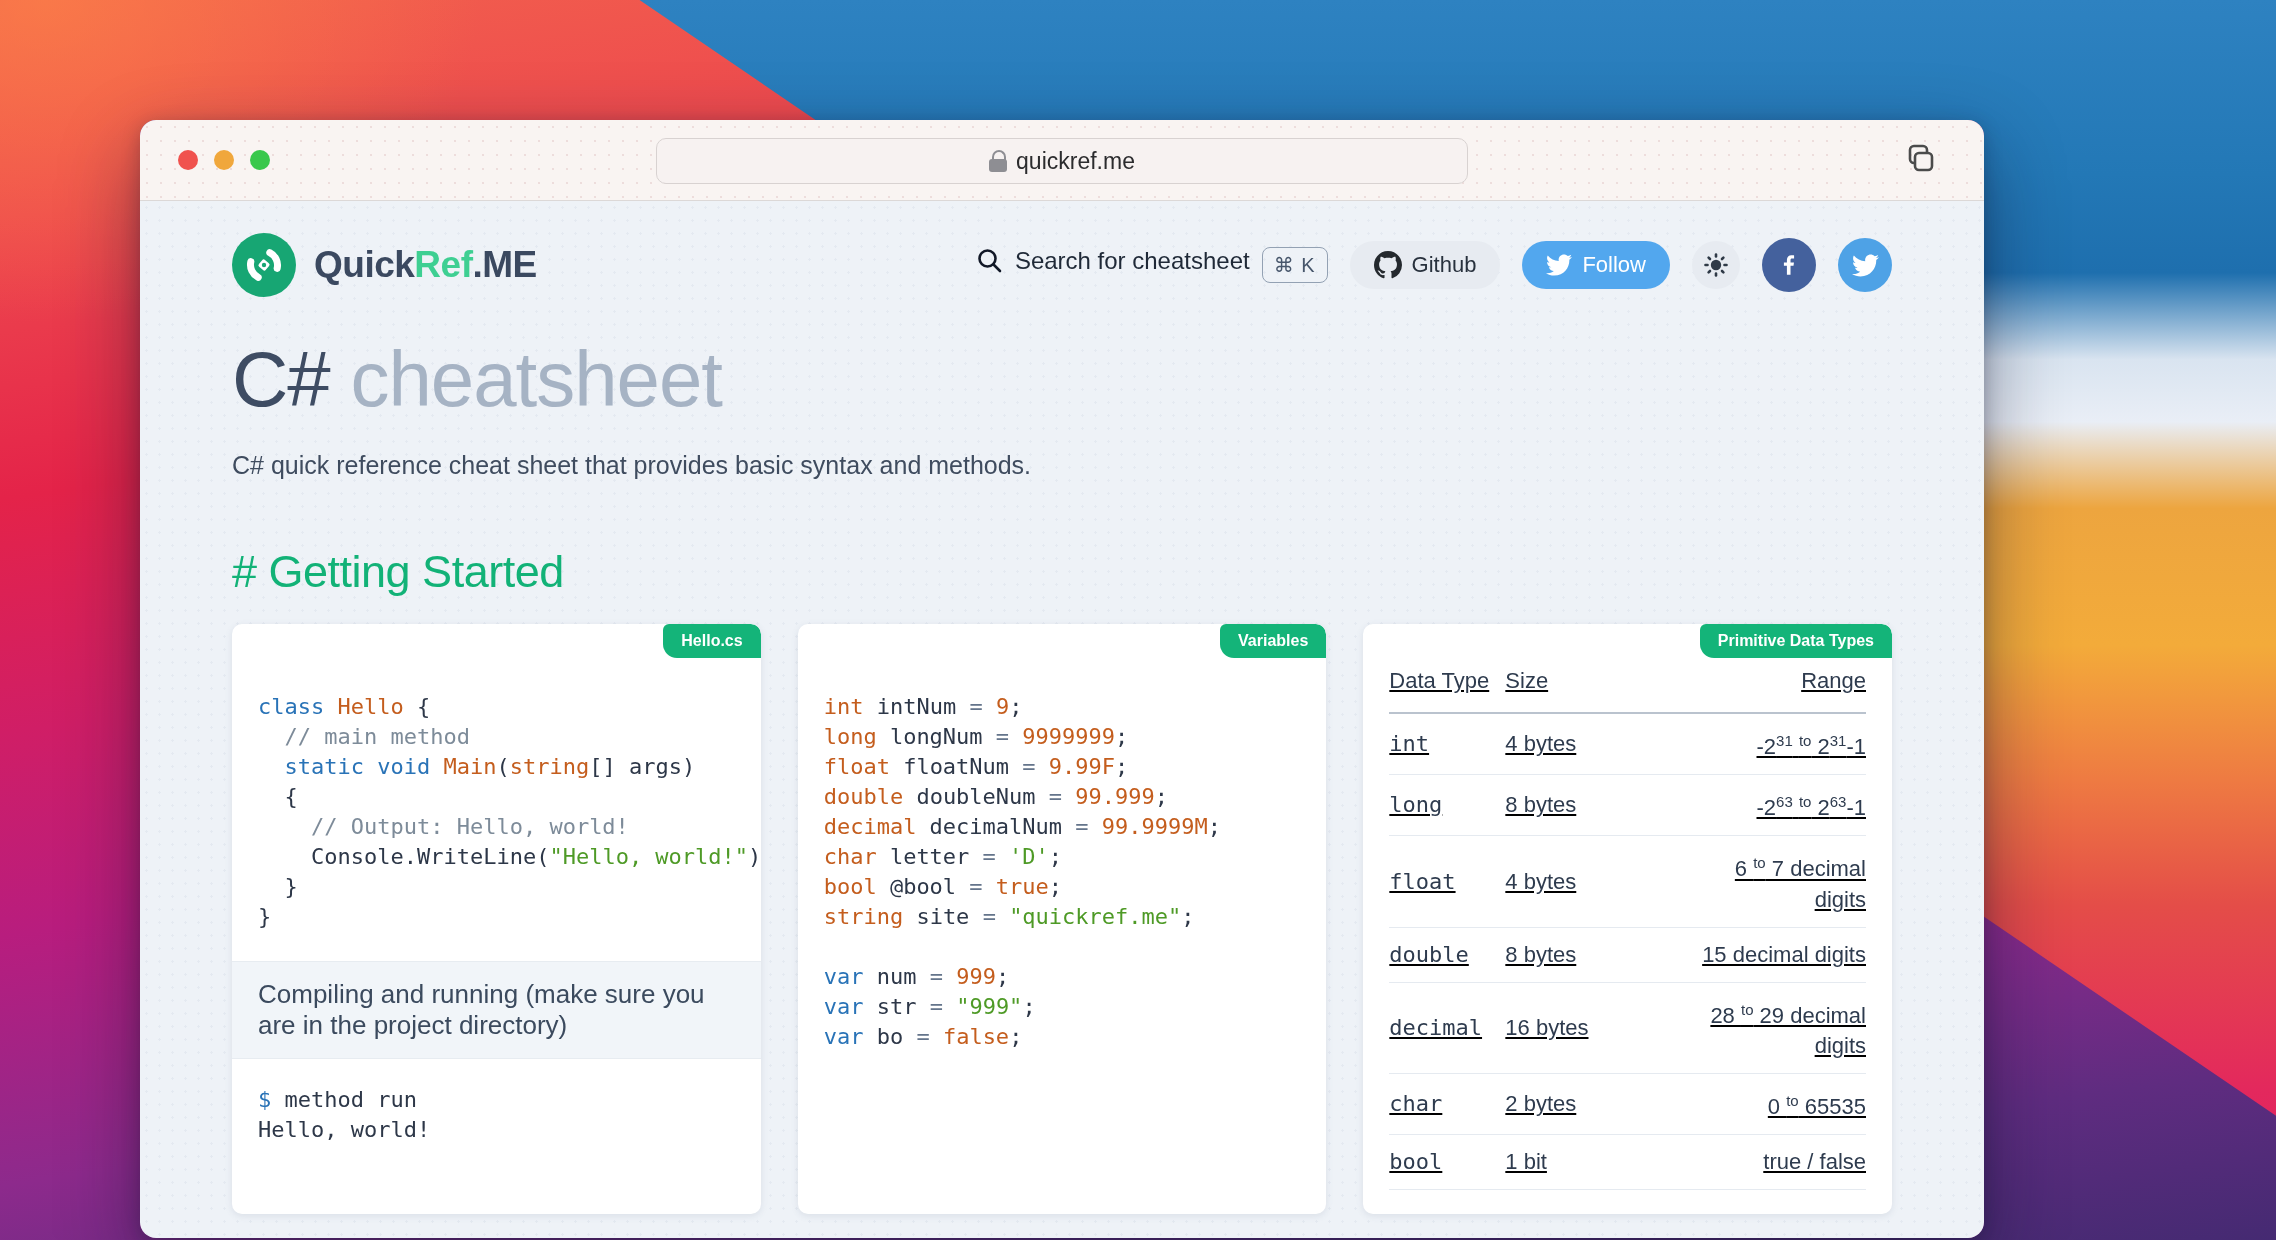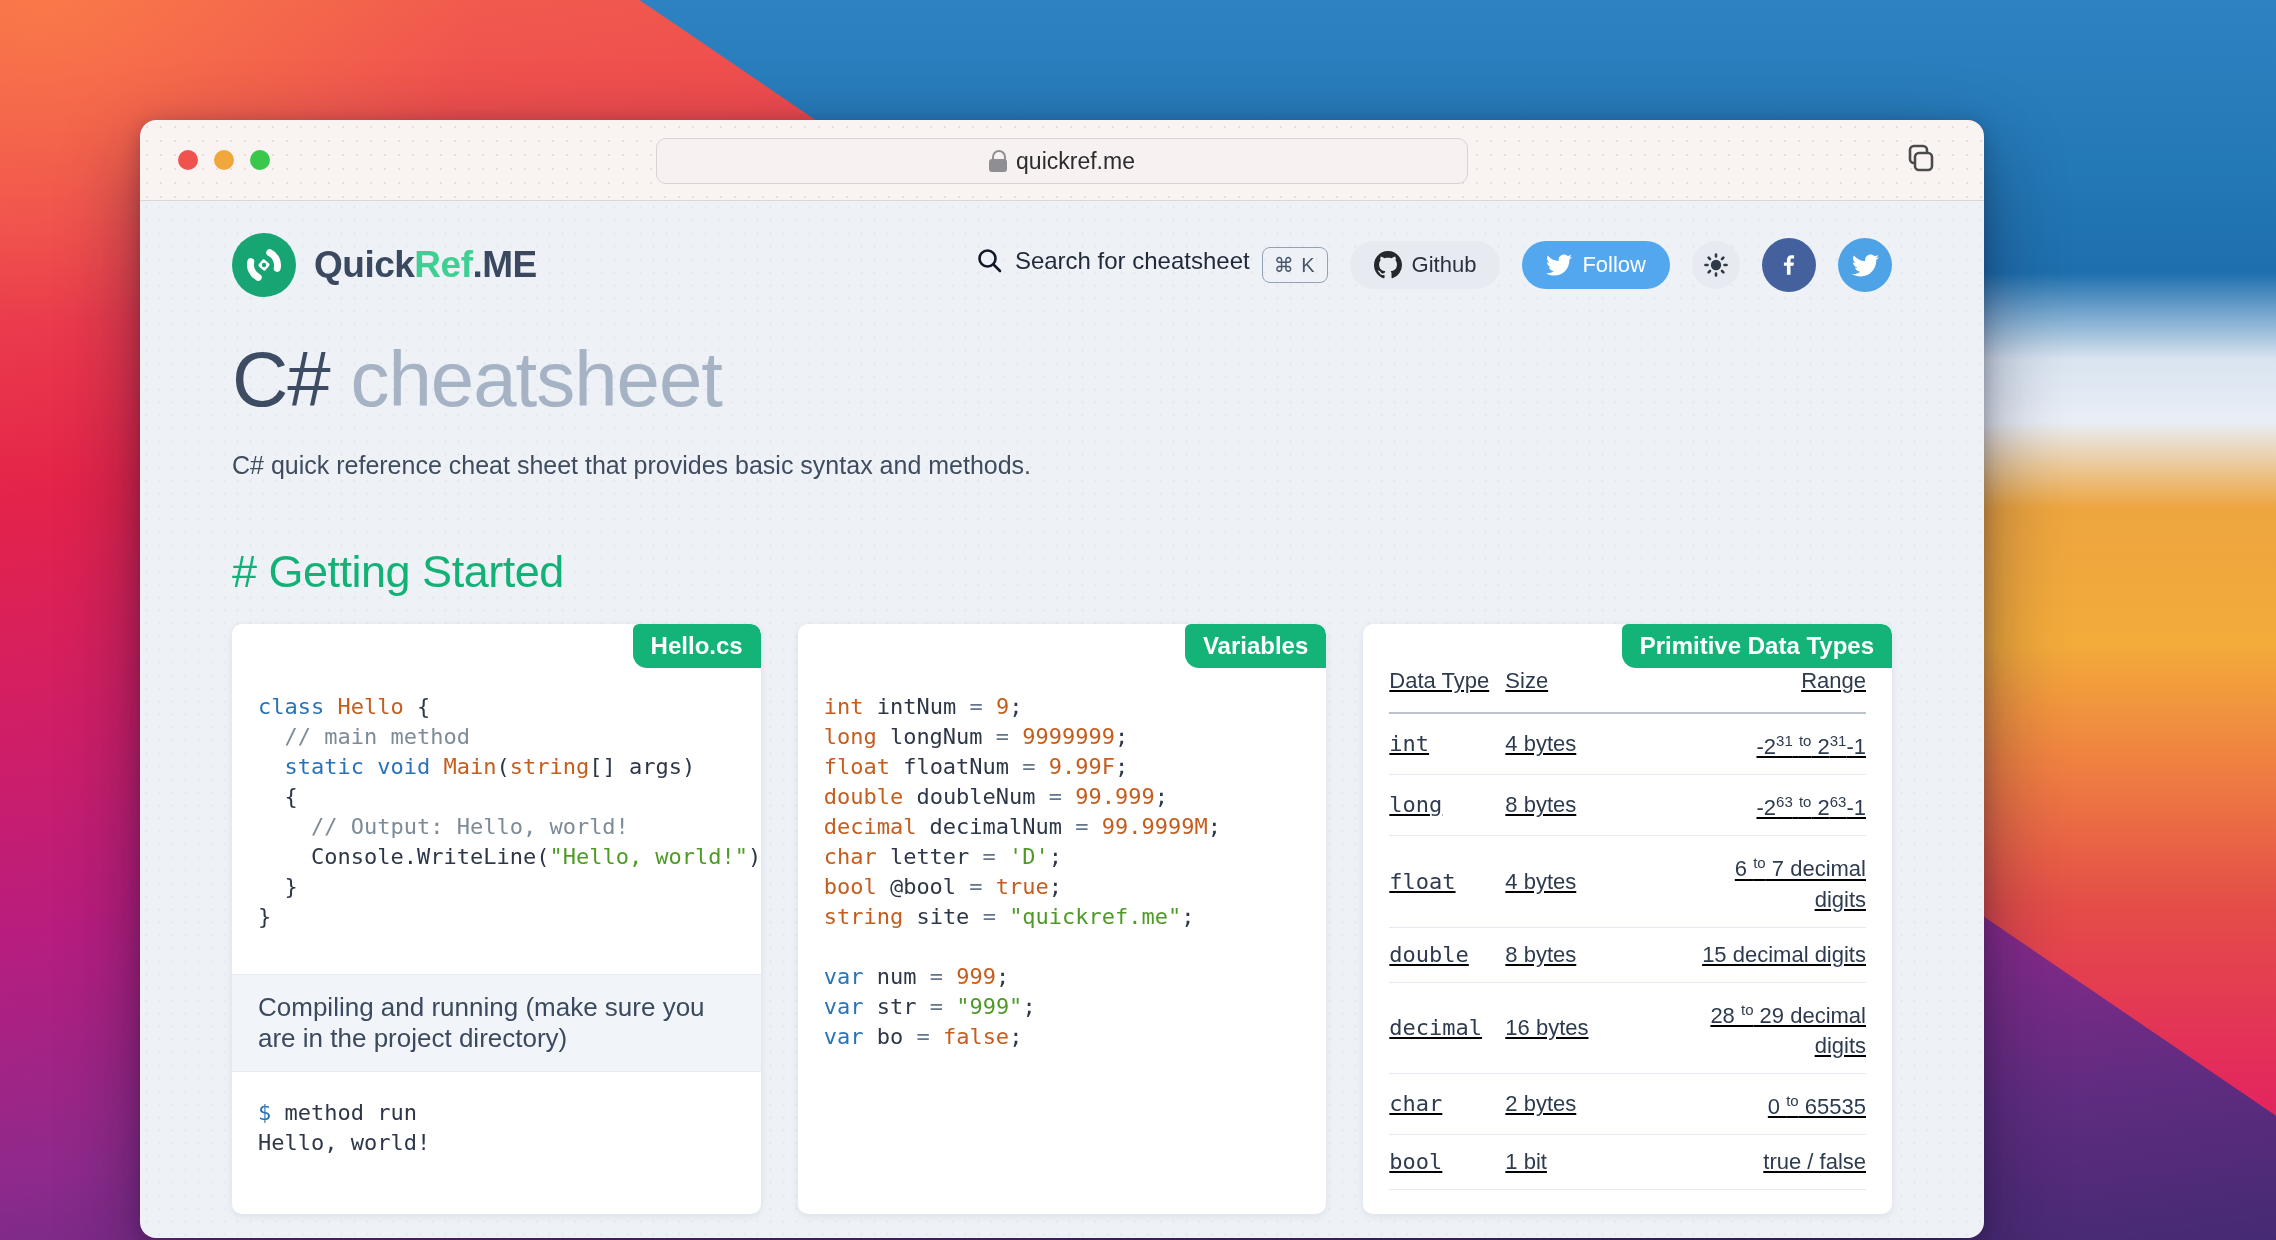--- a/index.html
+++ b/index.html
@@ -87,23 +87,23 @@
   .hero h1 .t1{color:#3e4c63;}
   .hero h1 .t2{color:#a6b3c4;}
   .hero .sub{margin-top:28px;font-size:25px;color:#3f4c5f;}
   
   .section-h{margin-top:66px;font-size:45px;font-weight:400;color:#12b277;letter-spacing:-.5px;}
   
   .cards{display:grid;grid-template-columns:repeat(3,1fr);gap:37px;margin-top:26px;align-items:stretch;}
   .card{background:#fff;border-radius:10px;position:relative;min-height:548px;
     box-shadow:0 2px 7px rgba(100,116,139,.14);overflow:hidden;}
   .badge{position:absolute;top:0;right:0;background:#14b479;color:#fff;
-    font-size:24px;font-weight:700;padding:8px 18px;border-radius:6px 10px 0 14px;}
+    font-size:16px;font-weight:700;padding:8px 18px;border-radius:6px 10px 0 14px;}
   .code{font-family:"DejaVu Sans Mono","Liberation Mono",monospace;font-size:22px;line-height:30px;
-    padding:68px 26px 42px;white-space:pre;color:#2d3748;}
+    padding:68px 26px 29px;white-space:pre;color:#2d3748;}
   .code.plain{padding:26px;}
   .tk-kw{color:#2973b7;}
   .tk-tn{color:#c45d1d;}
   .tk-st{color:#4e9a26;}
   .tk-cm{color:#7d8b99;}
   .tk-op{color:#64748b;}
   .tk-pl{color:#2d3748;}
   .note{background:#f1f5f9;border-top:1px solid #e7ecf1;border-bottom:1px solid #e7ecf1;
     padding:17px 26px;font-size:26px;line-height:31px;color:#3b4a5e;}
   

